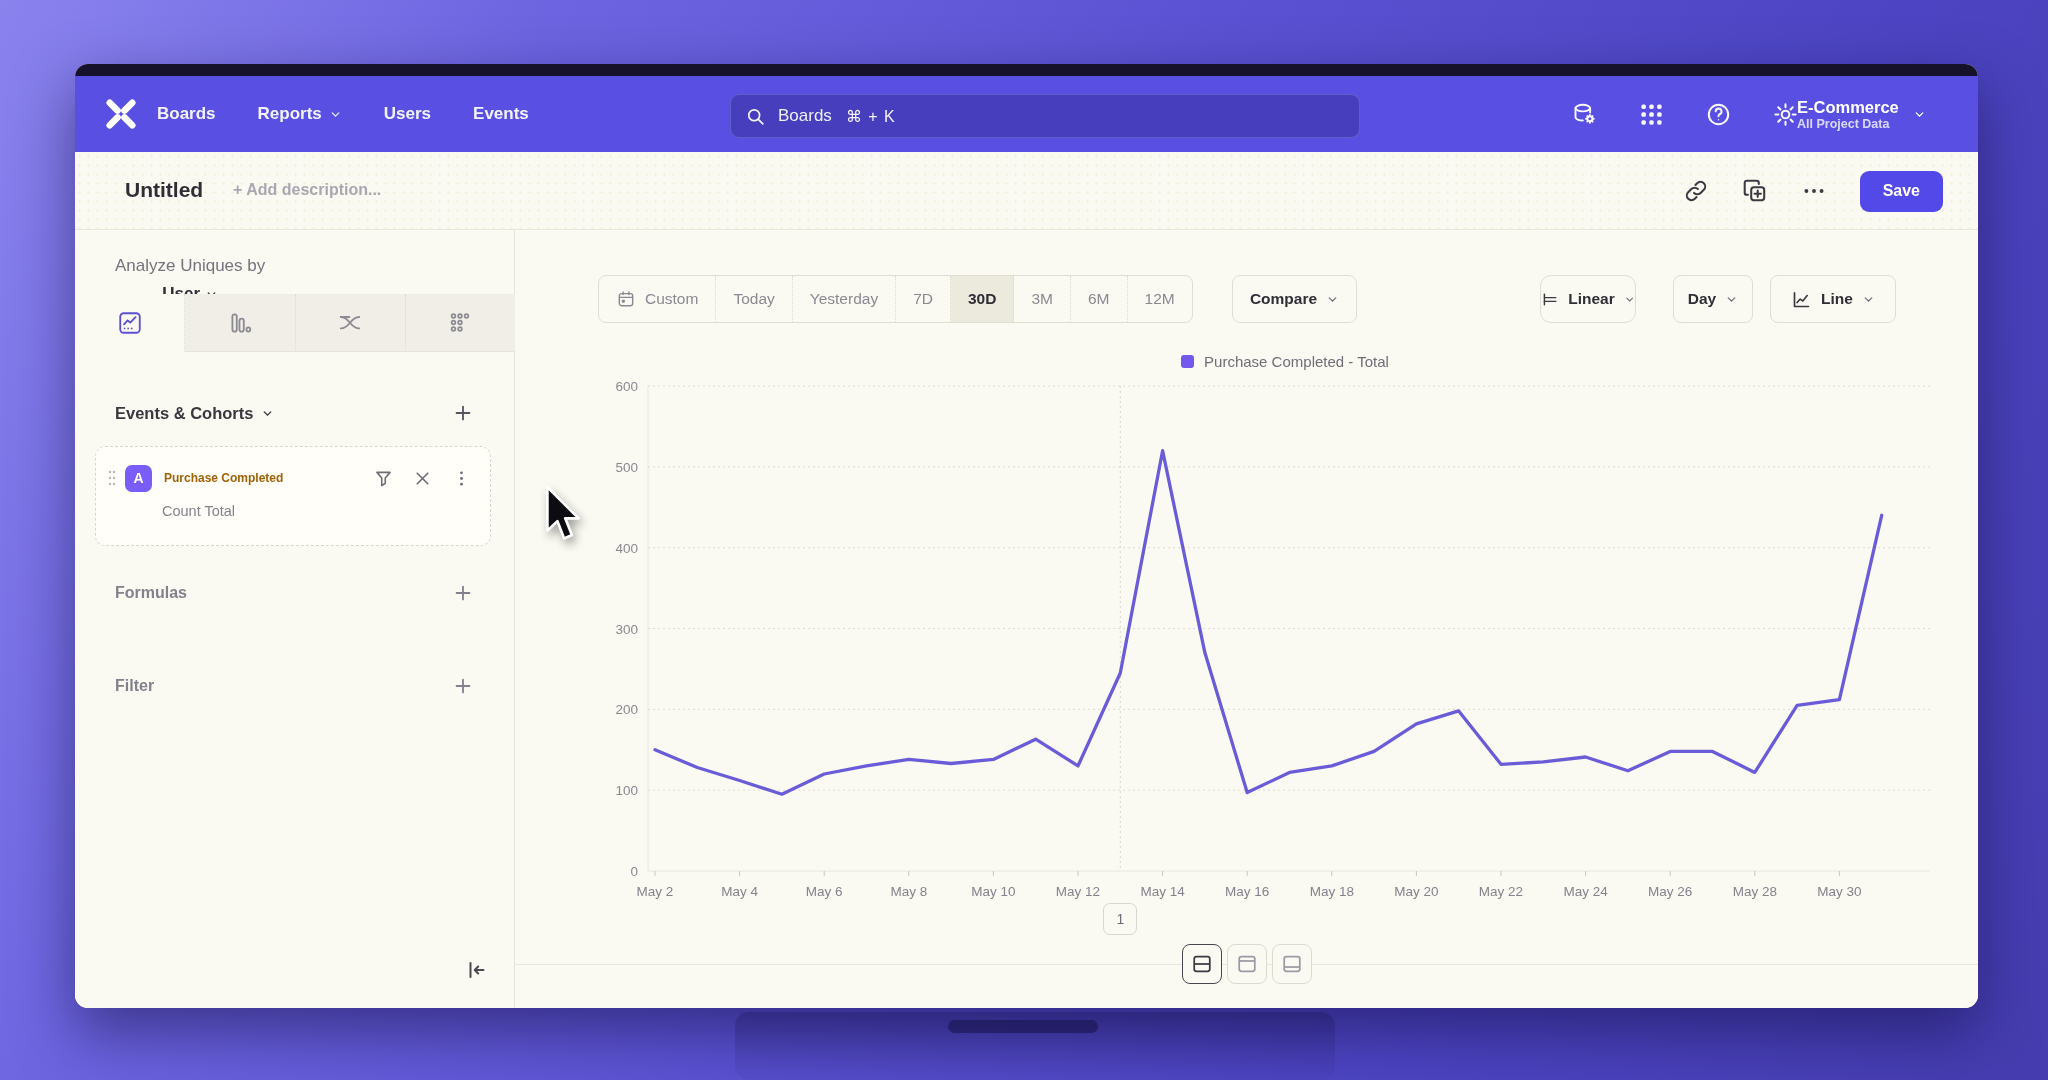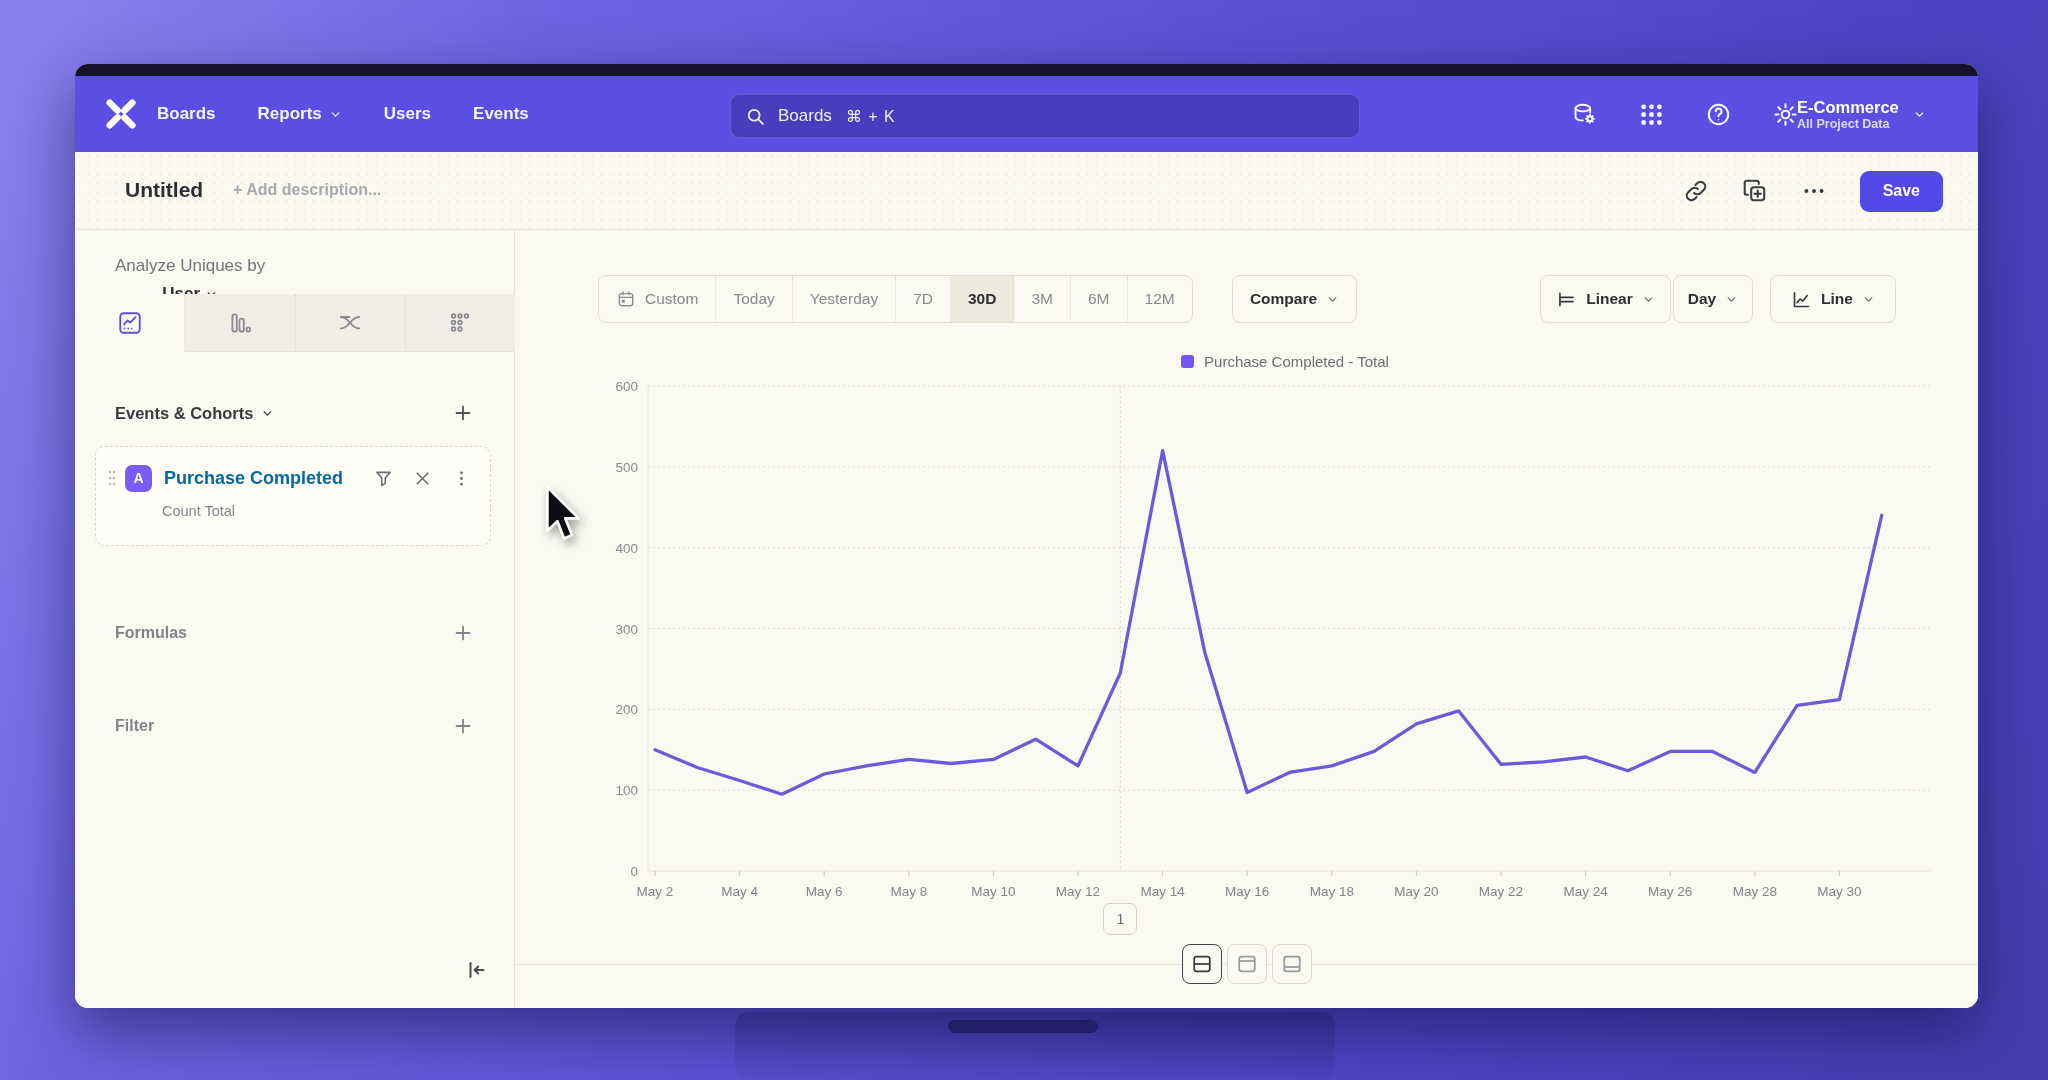--- a/index.html
+++ b/index.html
@@ -55,24 +55,24 @@
   .ctab.sel{background:#fbfaf2;border-bottom:1px solid transparent;color:#5b4fd4;}
   .ctab svg{width:26px;height:26px;}
   .ev-row{position:absolute;left:40px;top:172px;right:40px;display:flex;align-items:center;}
   .ev-label{font-size:16.5px;font-weight:bold;color:#39383f;display:flex;align-items:center;gap:8px;cursor:pointer;}
   .plus-right{margin-left:auto;width:22px;height:22px;color:#55545c;cursor:pointer;}
   .ecard{position:absolute;left:20px;top:216px;width:396px;height:100px;background:#fffef9;border:1px dashed #d9d7cc;border-radius:10px;}
   .ecard .r1{position:absolute;left:0;top:16px;width:100%;height:30px;display:flex;align-items:center;}
   .drag{width:12px;height:22px;color:#b9b8bf;margin-left:10px;flex:none;cursor:grab;}
   .abadge{width:27px;height:27px;border-radius:7px;background:#7a5cf6;color:#fff;font-size:14px;font-weight:bold;
     display:flex;align-items:center;justify-content:center;margin-left:7px;flex:none;}
-  .ename{margin-left:12px;font-size:18px;font-weight:bold;color:#0369a1;cursor:pointer;}
+  .ename{margin-left:12px;font-size:12px;font-weight:bold;color:#a16207;cursor:pointer;}
   .cardic{width:21px;height:21px;color:#6e6d77;cursor:pointer;}
   .emetric{position:absolute;left:66px;top:56px;font-size:14.5px;color:#84838d;cursor:pointer;}
-  .sec-row{position:absolute;left:40px;right:40px;height:26px;display:flex;align-items:center;margin-top:40px;}
+  .sec-row{position:absolute;left:40px;right:40px;height:26px;display:flex;align-items:center;}
   .sec-label{font-size:16px;font-weight:bold;color:#83828c;}
   .collapse{position:absolute;right:26px;bottom:26px;width:24px;height:24px;color:#4a4952;cursor:pointer;}
 
   
   .main{position:absolute;left:440px;top:0;right:0;height:100%;}
   .toolbar{position:absolute;left:0;top:45px;right:0;height:48px;}
   .rangegrp{position:absolute;left:83px;top:0;height:48px;display:flex;align-items:stretch;
     border:1px solid #e0ded3;border-radius:8px;overflow:hidden;background:#fbfaf2;}
   .seg{display:flex;align-items:center;gap:9px;padding:0 17px;font-size:15.5px;color:#8a8992;cursor:pointer;
     border-right:1px dotted #dcdacf;white-space:nowrap;}
@@ -332,21 +332,21 @@
               <div class="seg">3M</div>
               <div class="seg">6M</div>
               <div class="seg">12M</div>
             </div>
           <div class="tbtn" style="left:717px;width:125px;">
             <span>Compare</span>
             <svg class="chev" viewBox="0 0 24 24" fill="none" stroke="currentColor" stroke-width="2.4" stroke-linecap="round">
                 <path d="M6 9l6 6 6-6"></path>
               </svg>
           </div>
-          <div class="tbtn" style="left:1025px;width:131px;">
+          <div class="tbtn" style="left:1025px;width:96px;border-radius:11px;">
             <svg class="bic" viewBox="0 0 24 24" fill="none" stroke="currentColor" stroke-width="1.9" stroke-linecap="round">
                 <path d="M4.5 5v14"></path>
                 <path d="M4.5 9.5h15M4.5 14.5h15"></path>
               </svg>
             <span>Linear</span>
             <svg class="chev" viewBox="0 0 24 24" fill="none" stroke="currentColor" stroke-width="2.4" stroke-linecap="round">
                 <path d="M6 9l6 6 6-6"></path>
               </svg>
           </div>
           <div class="tbtn" style="left:1158px;width:80px;">

